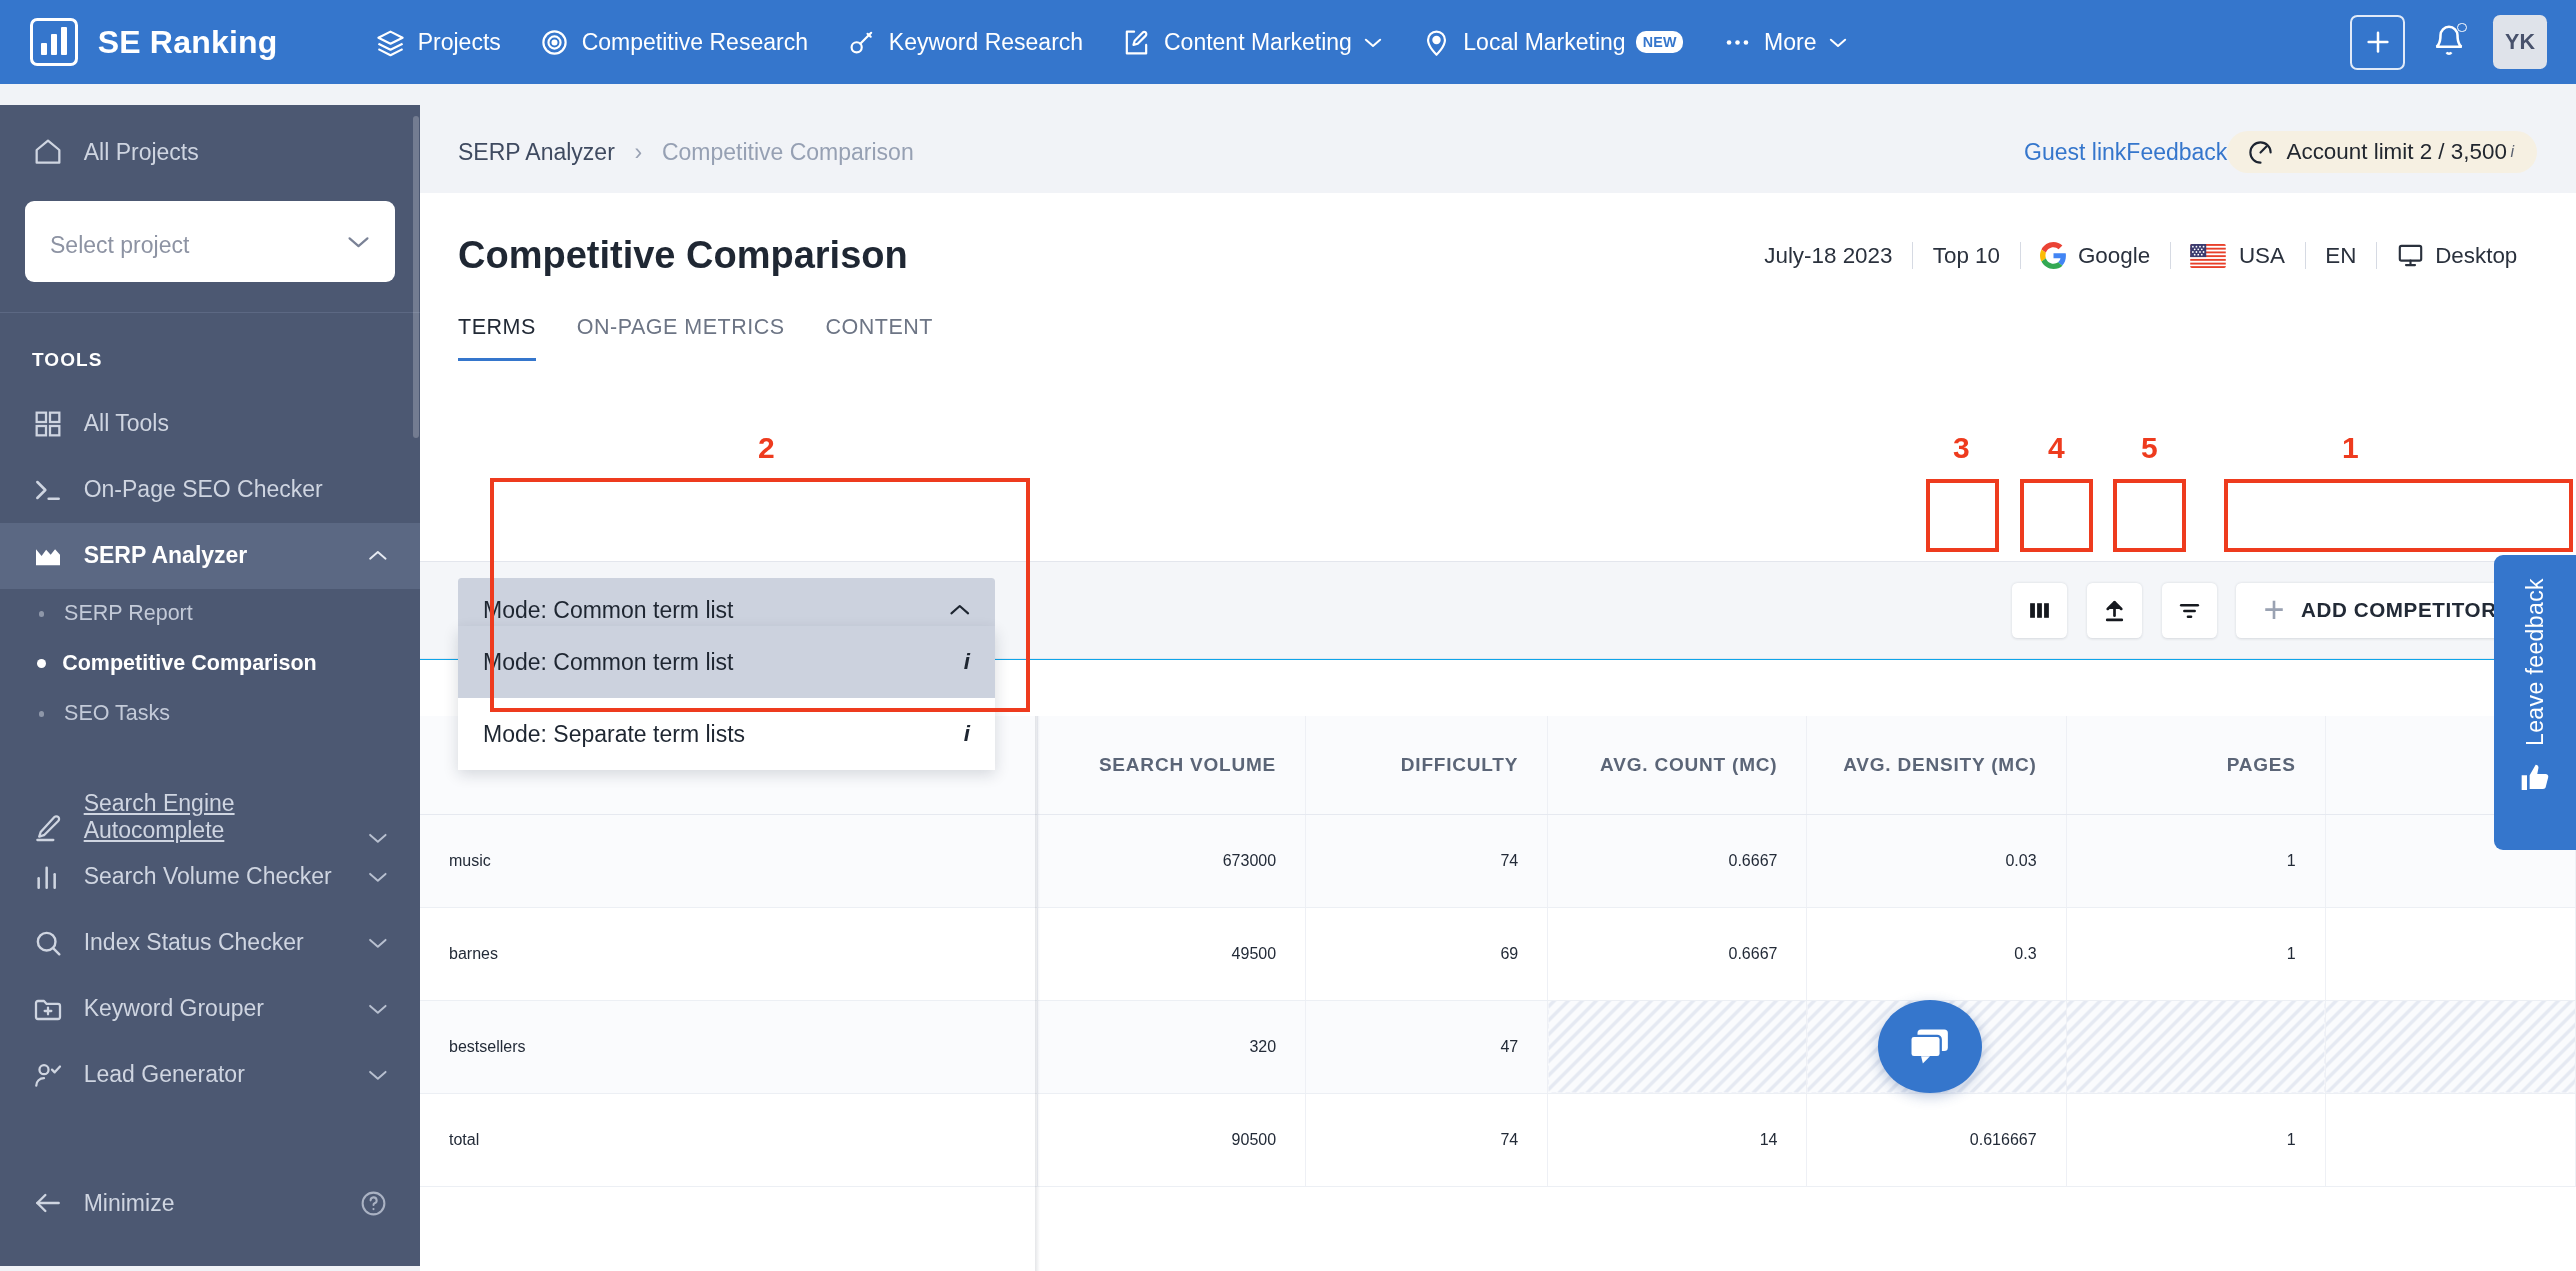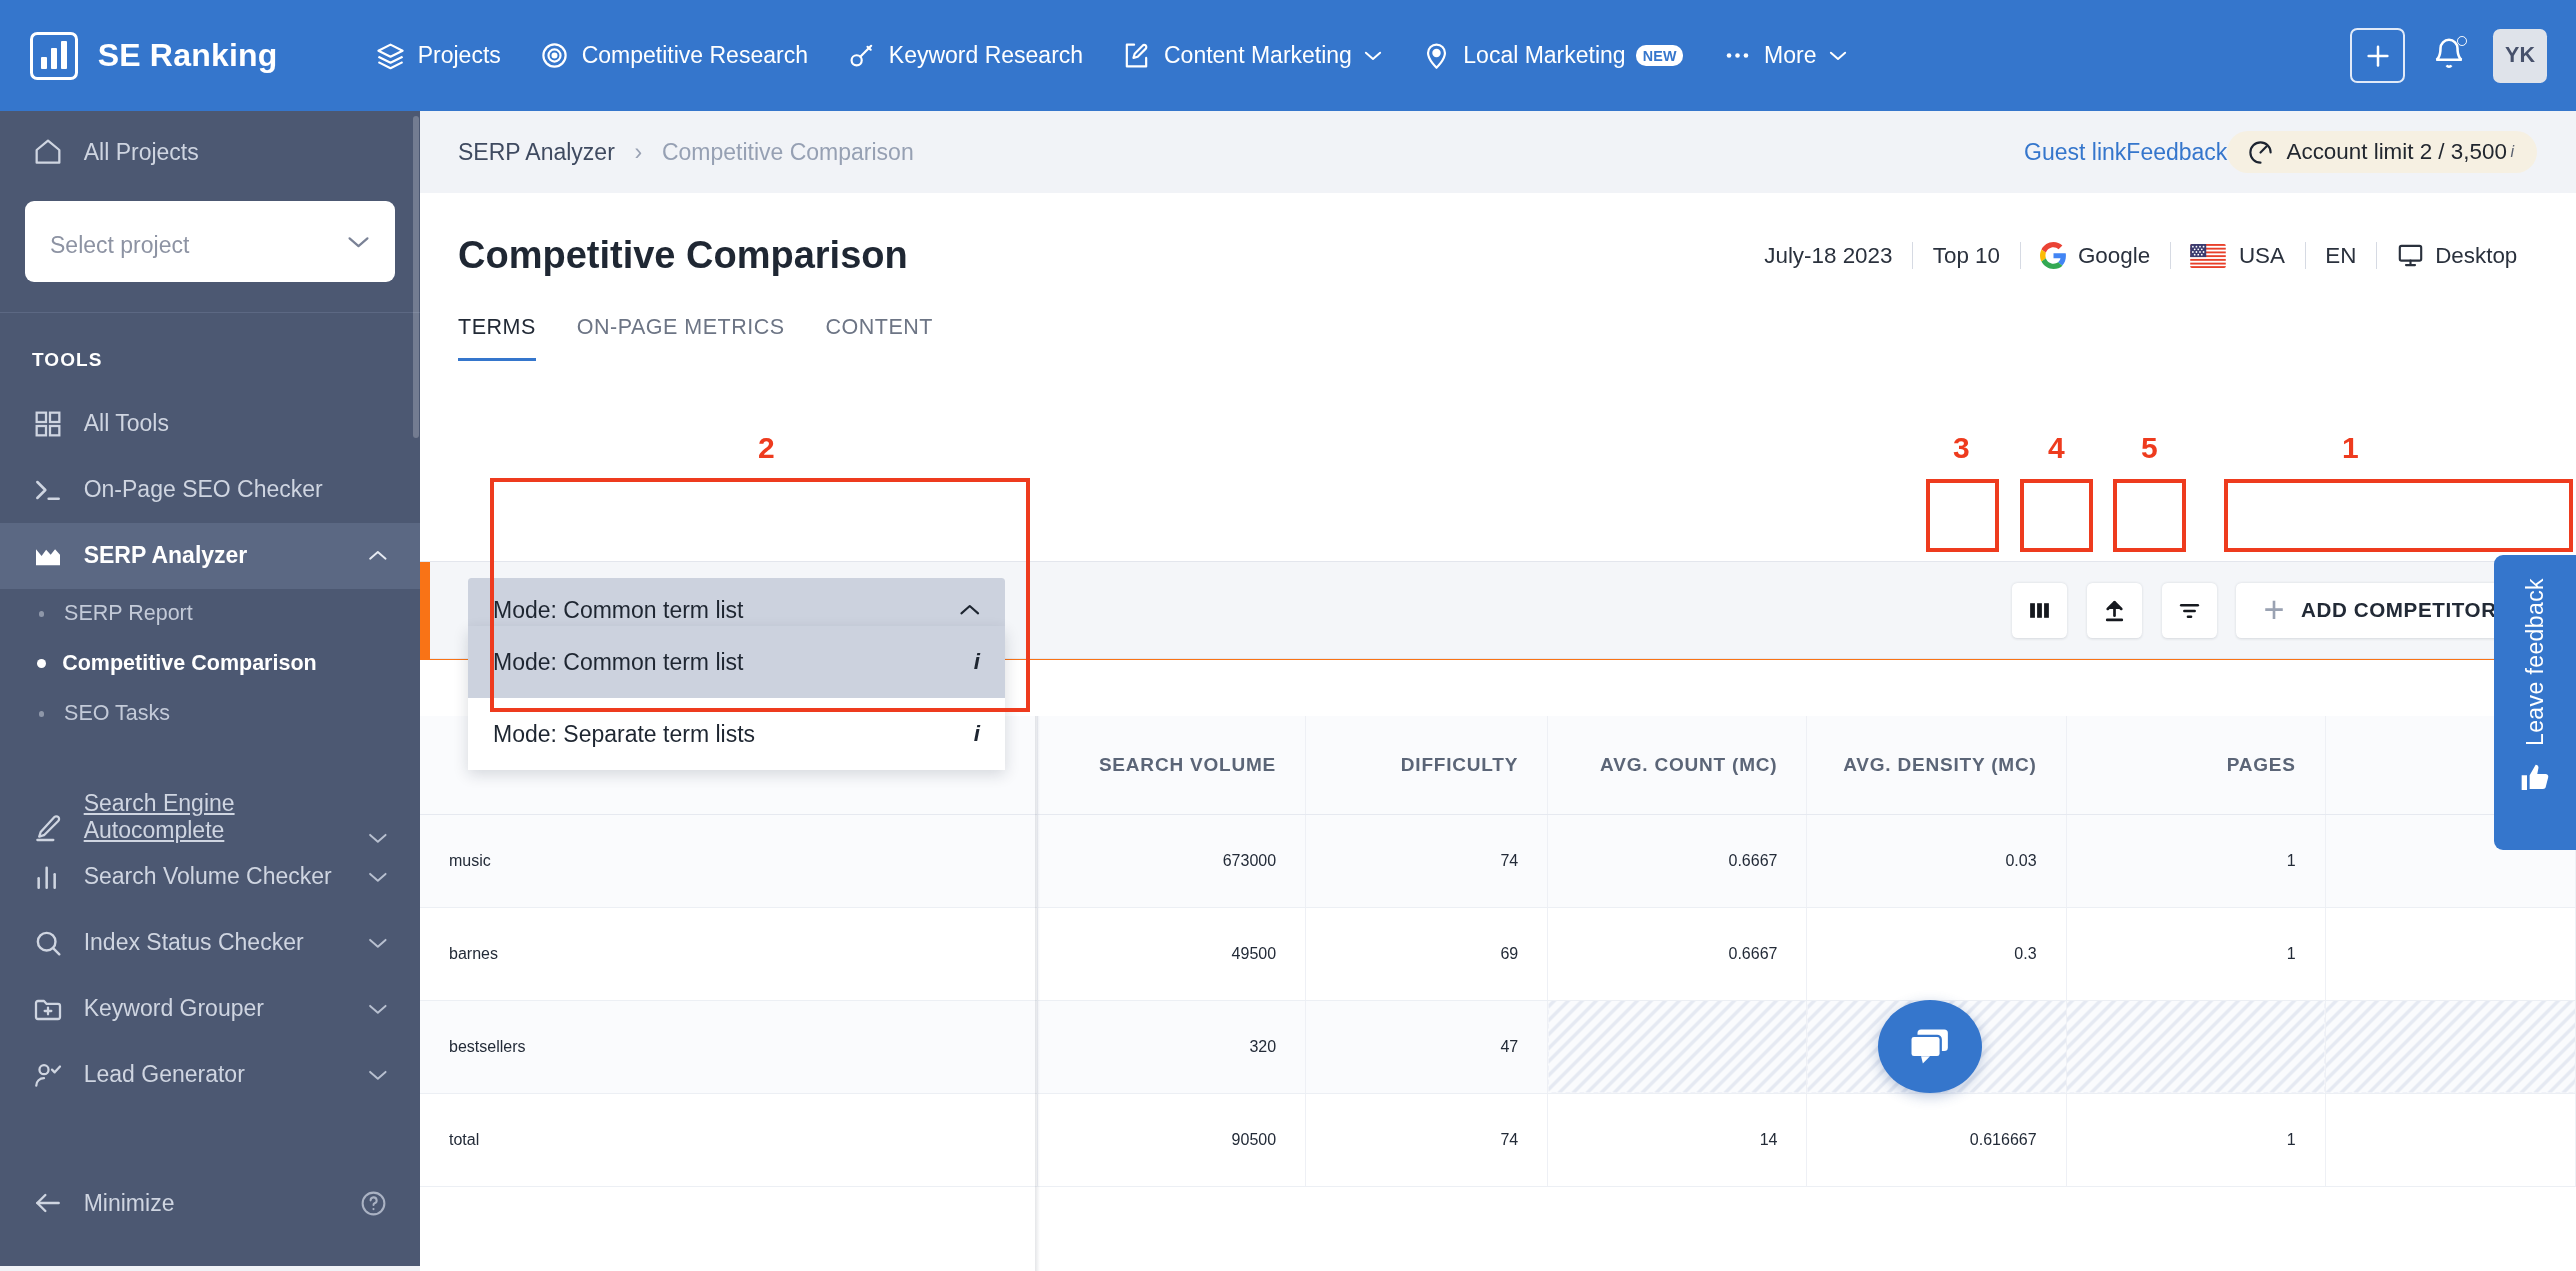--- a/index.html
+++ b/index.html
@@ -5,21 +5,21 @@
   * { box-sizing: border-box; margin: 0; padding: 0; }
   html, body {
     width: 2576px; height: 1272px;
     font-family: "Liberation Sans", sans-serif;
     background: #f1f3f7;
     overflow: hidden;
   }
 
   
   .topnav {
-    position: absolute; top: 0; left: 0; width: 2576px; height: 111px;
+    position: absolute; top: 0; left: 0; width: 2576px; height: 84px;
     background: #3576cc;
     display: flex; align-items: center;
     z-index: 50;
   }
   .brand { display: flex; align-items: center; margin-left: 30px; }
   .brand-logo {
     width: 48px; height: 48px; border: 3.6px solid #fff; border-radius: 7.2px;
     display: flex; align-items: flex-end; justify-content: center; gap: 3.6px;
     padding-bottom: 8px;
   }
@@ -550,21 +550,21 @@
   </div>
 
   <div class="tabs">
     <div class="tab active">TERMS</div>
     <div class="tab">ON-PAGE METRICS</div>
     <div class="tab">CONTENT</div>
   </div>
 </div>
 <div class="tabs-underline" style="top:561px"></div>
 
-<div class="main" style="top:562px; height:98px; background:#f97316;padding-left:10px;">
+<div class="main" style="top:562px; height:98px; background:#0ea5e9;">
   <div class="toolbar">
     <div class="mode-box">
       <span>Mode: Common term list</span>
       <svg class="chev" viewBox="0 0 20 12" fill="none" stroke="#1e2631" stroke-width="2" stroke-linecap="round" stroke-linejoin="round">
           <polyline points="2,9 10,2 18,9"></polyline>
         </svg>
     </div>
 
     <div class="tb-right">
       <div class="icon-btn">

